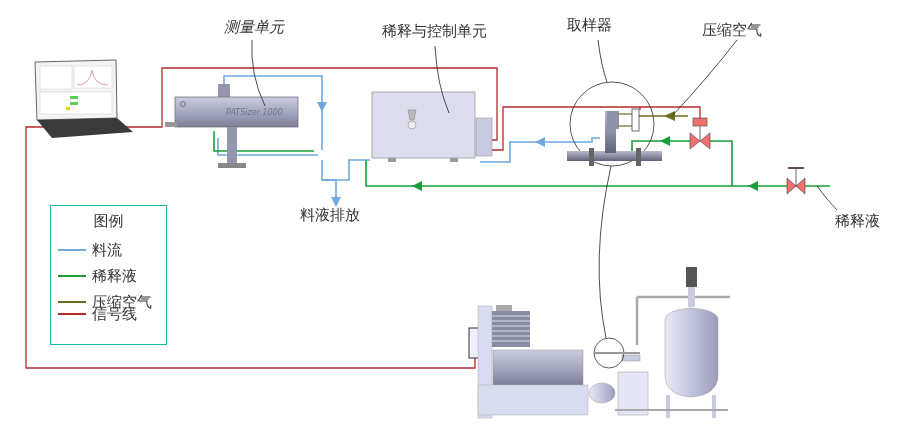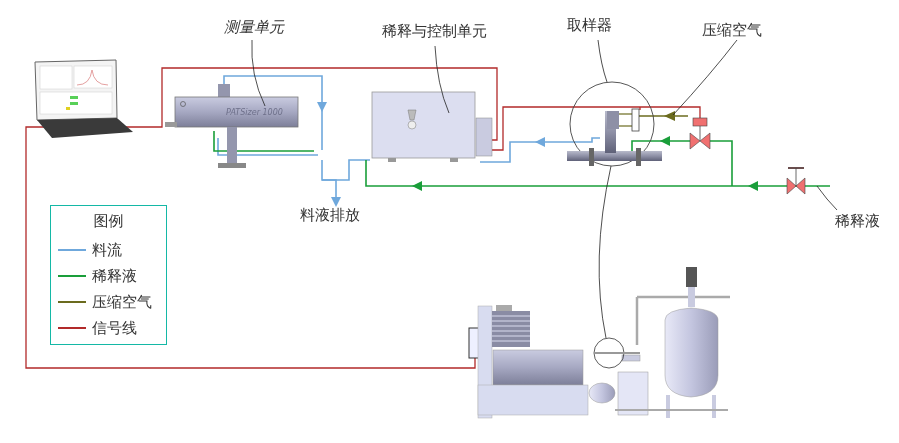--- a/index.html
+++ b/index.html
@@ -181,17 +181,17 @@
     <span class="txt">料流</span>
   </div>
   <div class="row" style="top:59px;">
     <span class="swatch" style="background:#1a9e3a;"></span>
     <span class="txt">稀释液</span>
   </div>
   <div class="row" style="top:85px;">
     <span class="swatch" style="background:#6b6b1e;"></span>
     <span class="txt">压缩空气</span>
   </div>
-  <div class="row" style="top:111px;">
+  <div class="row" style="top:97px;">
     <span class="swatch" style="background:#b22a2a;"></span>
     <span class="txt">信号线</span>
   </div>
 </div>
 
 </body></html>

